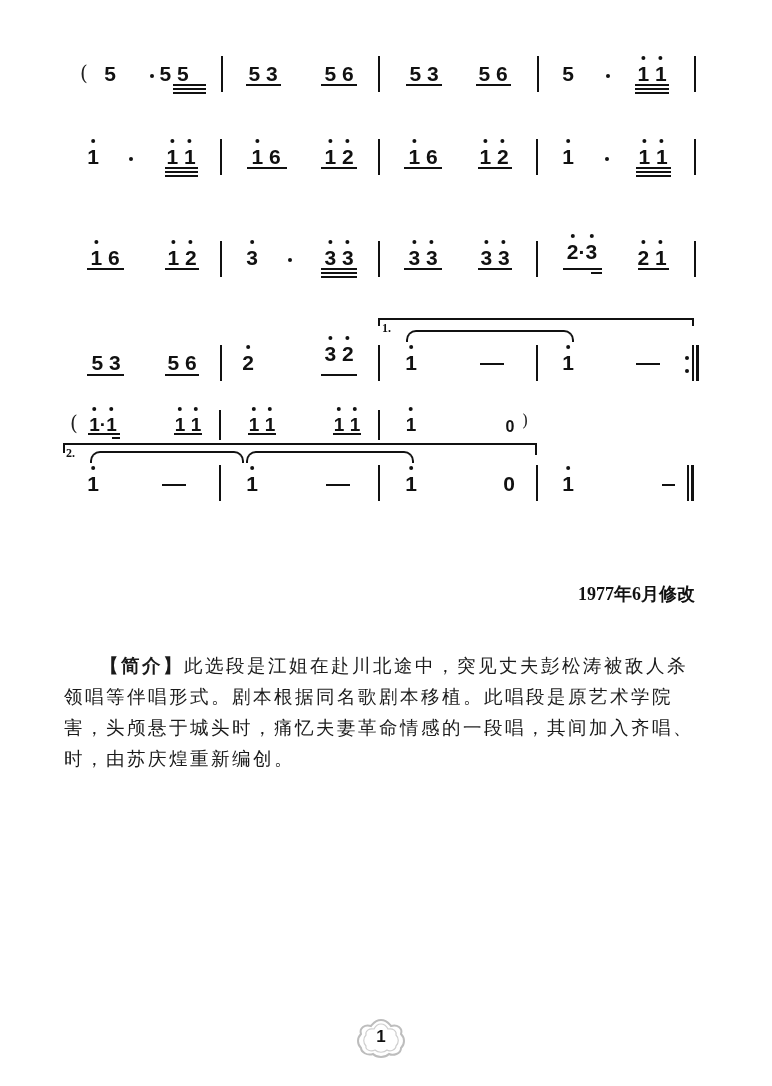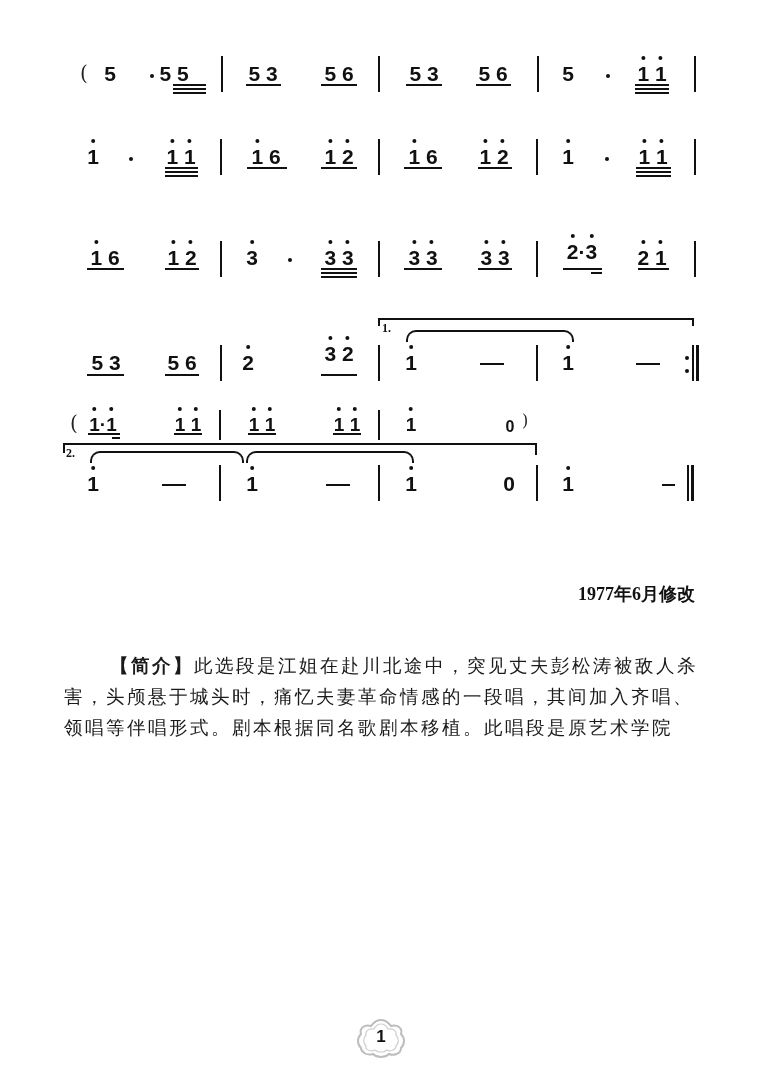--- a/index.html
+++ b/index.html
@@ -32,21 +32,21 @@
   }
   .meta {
     position: absolute; right: 77px; font-family: "Liberation Serif", "DejaVu Serif", serif;
     font-weight: bold; font-size: 18px; text-align: right; white-space: nowrap;
   }
   .intro {
     position: absolute; left: 64px; top: 650px; width: 640px;
     font-family: "DejaVu Serif", "Liberation Serif", serif; font-size: 18.5px;
     line-height: 31px; letter-spacing: 2.5px; color: #1a1a1a;
   }
-  .intro .lead { font-weight: bold; margin-left: 10px; }
+  .intro .lead { font-weight: bold; }
   .intro .line { display: block; white-space: nowrap; }
   .pagenum {
     position: absolute; left: 355px; top: 1018px; width: 52px; height: 40px;
   }
   .pagenum span {
     position: absolute; left: 0; top: 9px; width: 52px; text-align: center;
     font-family: "Liberation Sans", sans-serif; font-weight: bold; font-size: 17px;
   }
 </style>
 </head>
@@ -217,22 +217,23 @@
     <span class="note" style="left:568px; top:472px;"><span class="hi">1</span></span>
     <span class="dash" style="left:662px; top:484px; width:13px;"></span>
     <span class="bar" style="left:687px; top:465px; height:36px; width:2px;"></span>
     <span class="bar" style="left:691px; top:465px; height:36px; width:3px;"></span>
   </div>
 
   <div class="meta" style="top:582px;">1977年6月修改</div>
 
   <div class="intro">
     <span class="line" style="padding-left:36px;"><span class="lead">【简介】</span><span>此选段是江姐在赴川北途中，突见丈夫彭松涛被敌人杀</span></span>
+    <span class="line">领唱等伴唱形式。剧本根据同名歌剧本移植。此唱段是原艺术学院</span>
     <span class="line">害，头颅悬于城头时，痛忆夫妻革命情感的一段唱，其间加入齐唱、</span>
-    <span class="line">领唱等伴唱形式。剧本根据同名歌剧本移植。此唱段是原艺术学院</span>
+    <span class="line">时，由苏庆煌重新编创。</span>
   </div>
 
   <div class="pagenum">
     <svg width="52" height="40" viewBox="0 0 52 40">
       <path d="M26 2 C32 2 34 6 36 8 C42 6 48 10 46 16 C50 20 50 26 46 30 C46 36 38 38 34 36 C30 40 22 40 18 36 C12 38 6 34 6 30 C2 26 2 20 6 16 C4 10 10 6 16 8 C18 6 20 2 26 2 Z" fill="none" stroke="#bdbdbd" stroke-width="2"></path>
       <path d="M26 6 C30 6 32 9 33 11 C38 10 42 13 41 17 C44 20 44 25 41 28 C41 32 35 34 32 32 C29 35 23 35 20 32 C16 34 10 32 11 28 C8 25 8 20 11 17 C10 13 14 10 19 11 C20 9 22 6 26 6 Z" fill="none" stroke="#cfcfcf" stroke-width="1.2"></path>
     </svg>
     <span>1</span>
   </div>
 </div>

